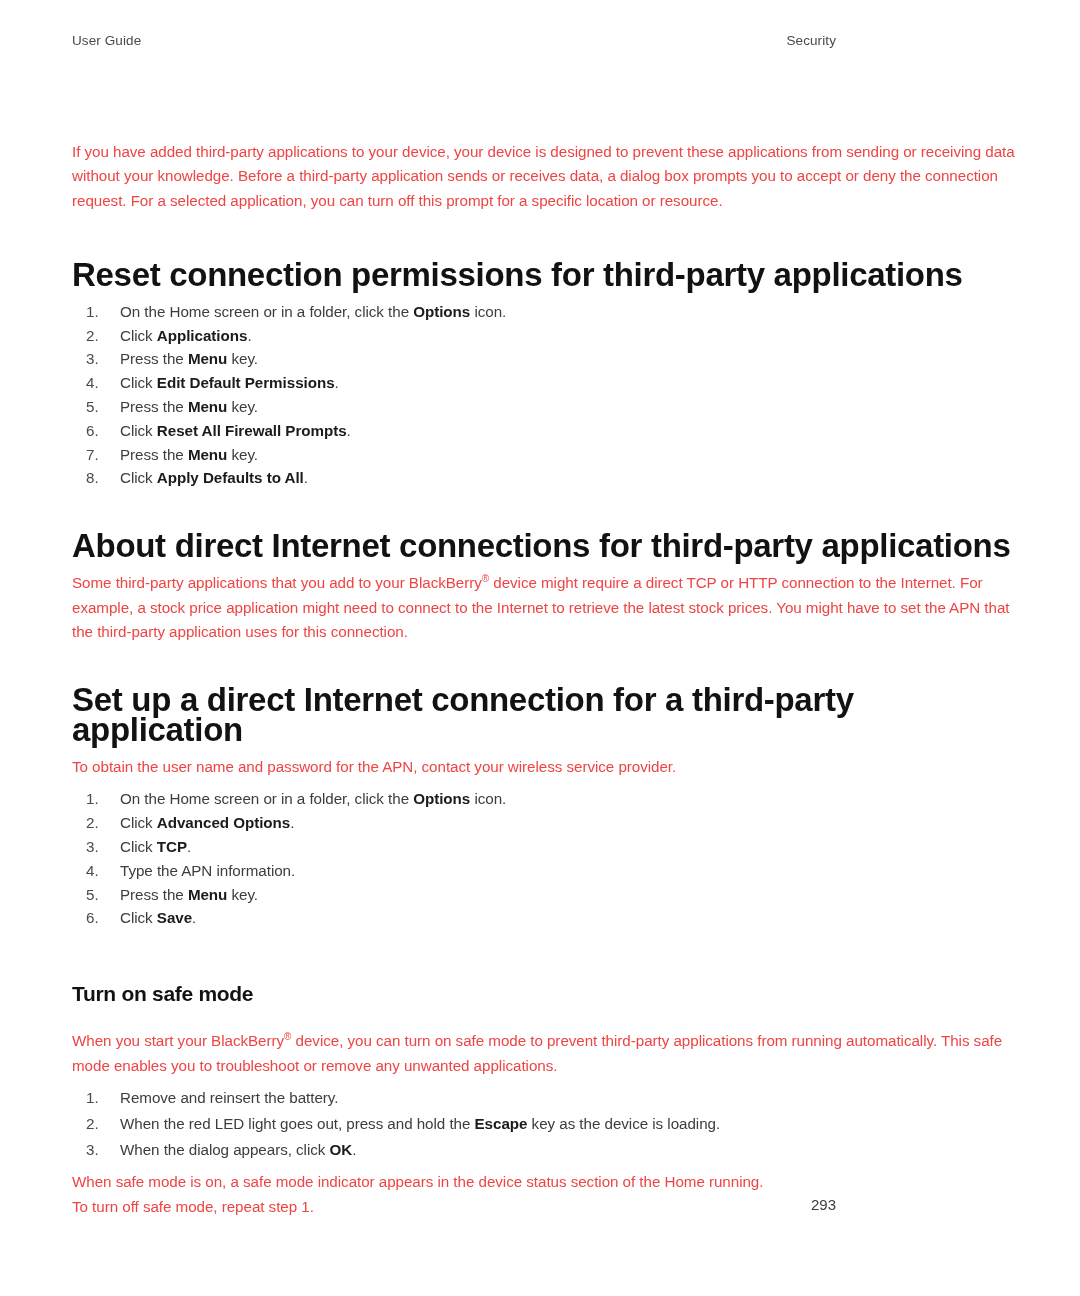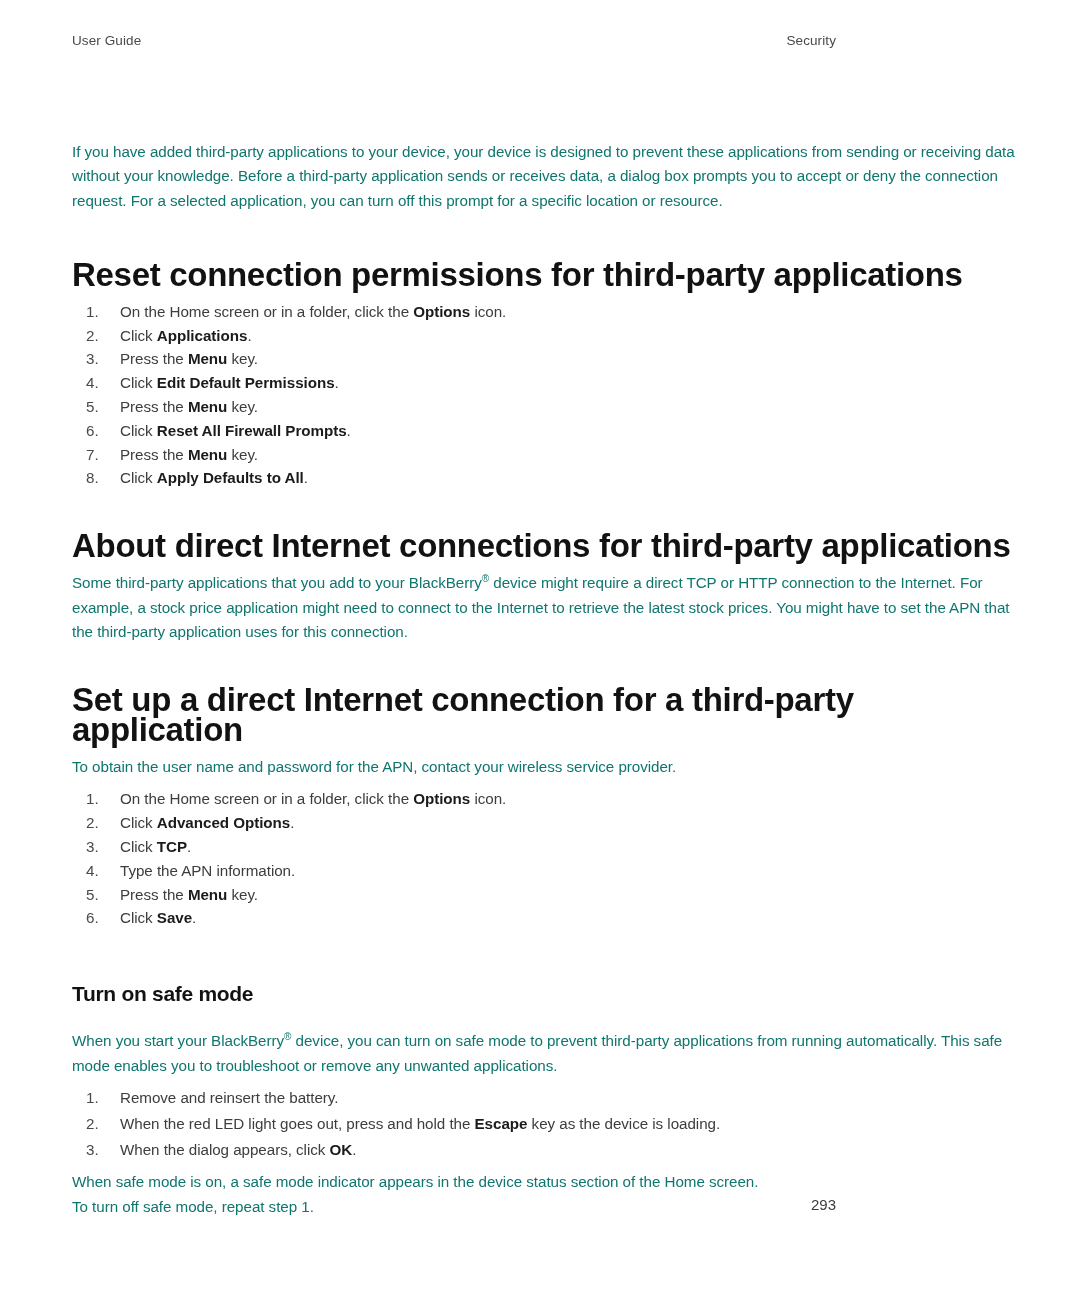--- a/index.html
+++ b/index.html
@@ -42,21 +42,21 @@
     position: absolute;
     top: 140px;
     left: 72px;
     width: 945px;
   }
 
   p.body {
     margin: 0 0 0 0;
     font-size: 15.2px;
     line-height: 24.3px;
-    color: #0f766e;
+    color: #ef4444;
     text-align: left;
     letter-spacing: -0.05px;
   }
 
   h2.section-heading {
     margin: 41px 0 10px 0;
     font-size: 33px;
     line-height: 30px;
     font-weight: bold;
     color: #121212;
@@ -189,21 +189,21 @@
     <p class="body">
       <span>When you start your BlackBerry</span><sup class="reg">®</sup><span> device, you can turn on safe mode to prevent third-party applications from running automatically. This safe mode enables you to troubleshoot or remove any unwanted applications.</span>
     </p>
 
     <ol class="steps loose gap-before-list">
         <li><span>Remove and reinsert the battery.</span></li>
         <li><span>When the red LED light goes out, press and hold the </span><b>Escape</b><span> key as the device is loading.</span></li>
         <li><span>When the dialog appears, click </span><b>OK</b><span>.</span></li>
       </ol>
 
-    <p class="body after-list-para">When safe mode is on, a safe mode indicator appears in the device status section of the Home screen.</p>
+    <p class="body after-list-para">When safe mode is on, a safe mode indicator appears in the device status section of the Home running.</p>
 
     <p class="body after-list-para-2">To turn off safe mode, repeat step 1.</p>
 
   </div>
 
   <div class="page-number">293</div>
 
 </div>
 
 </body></html>

